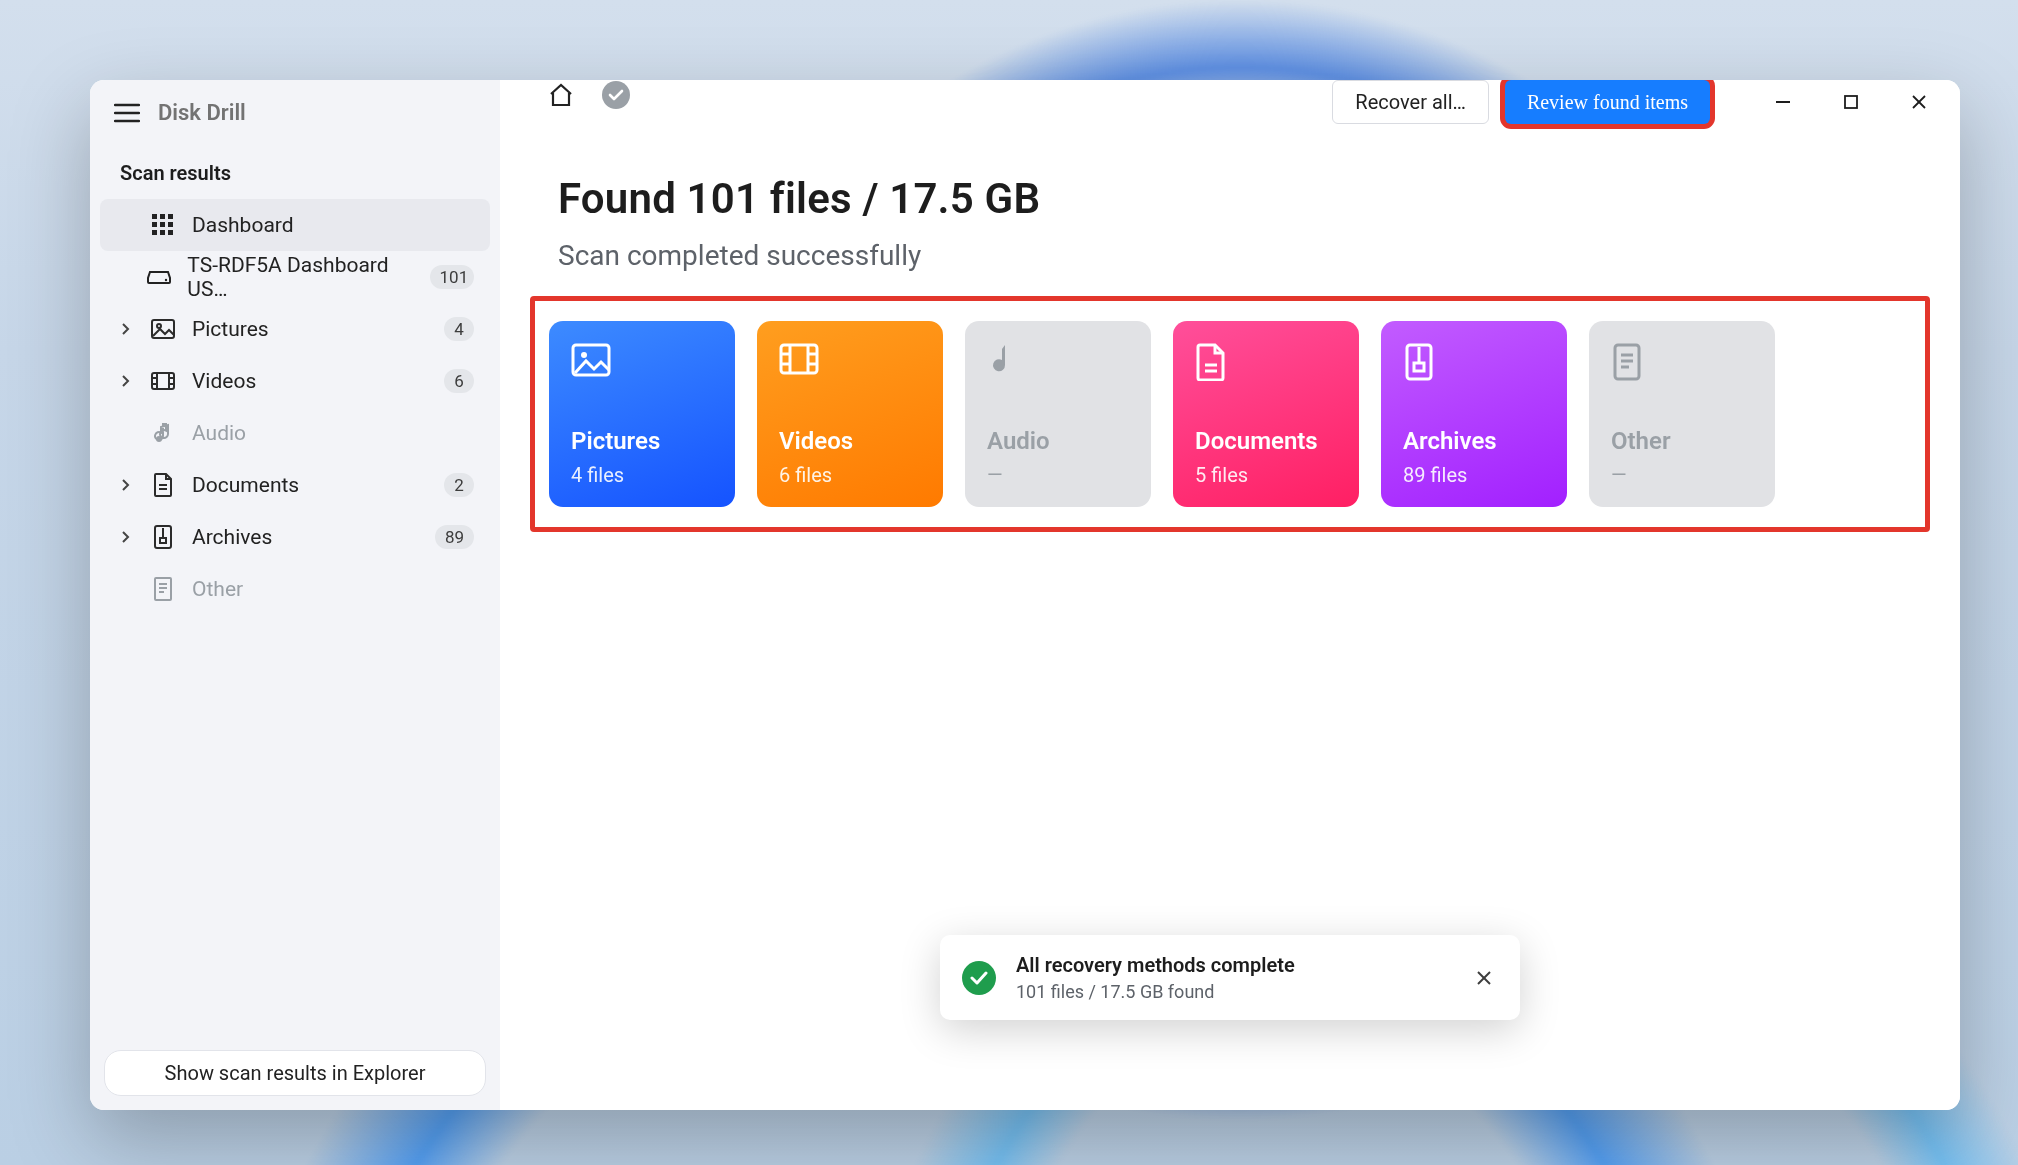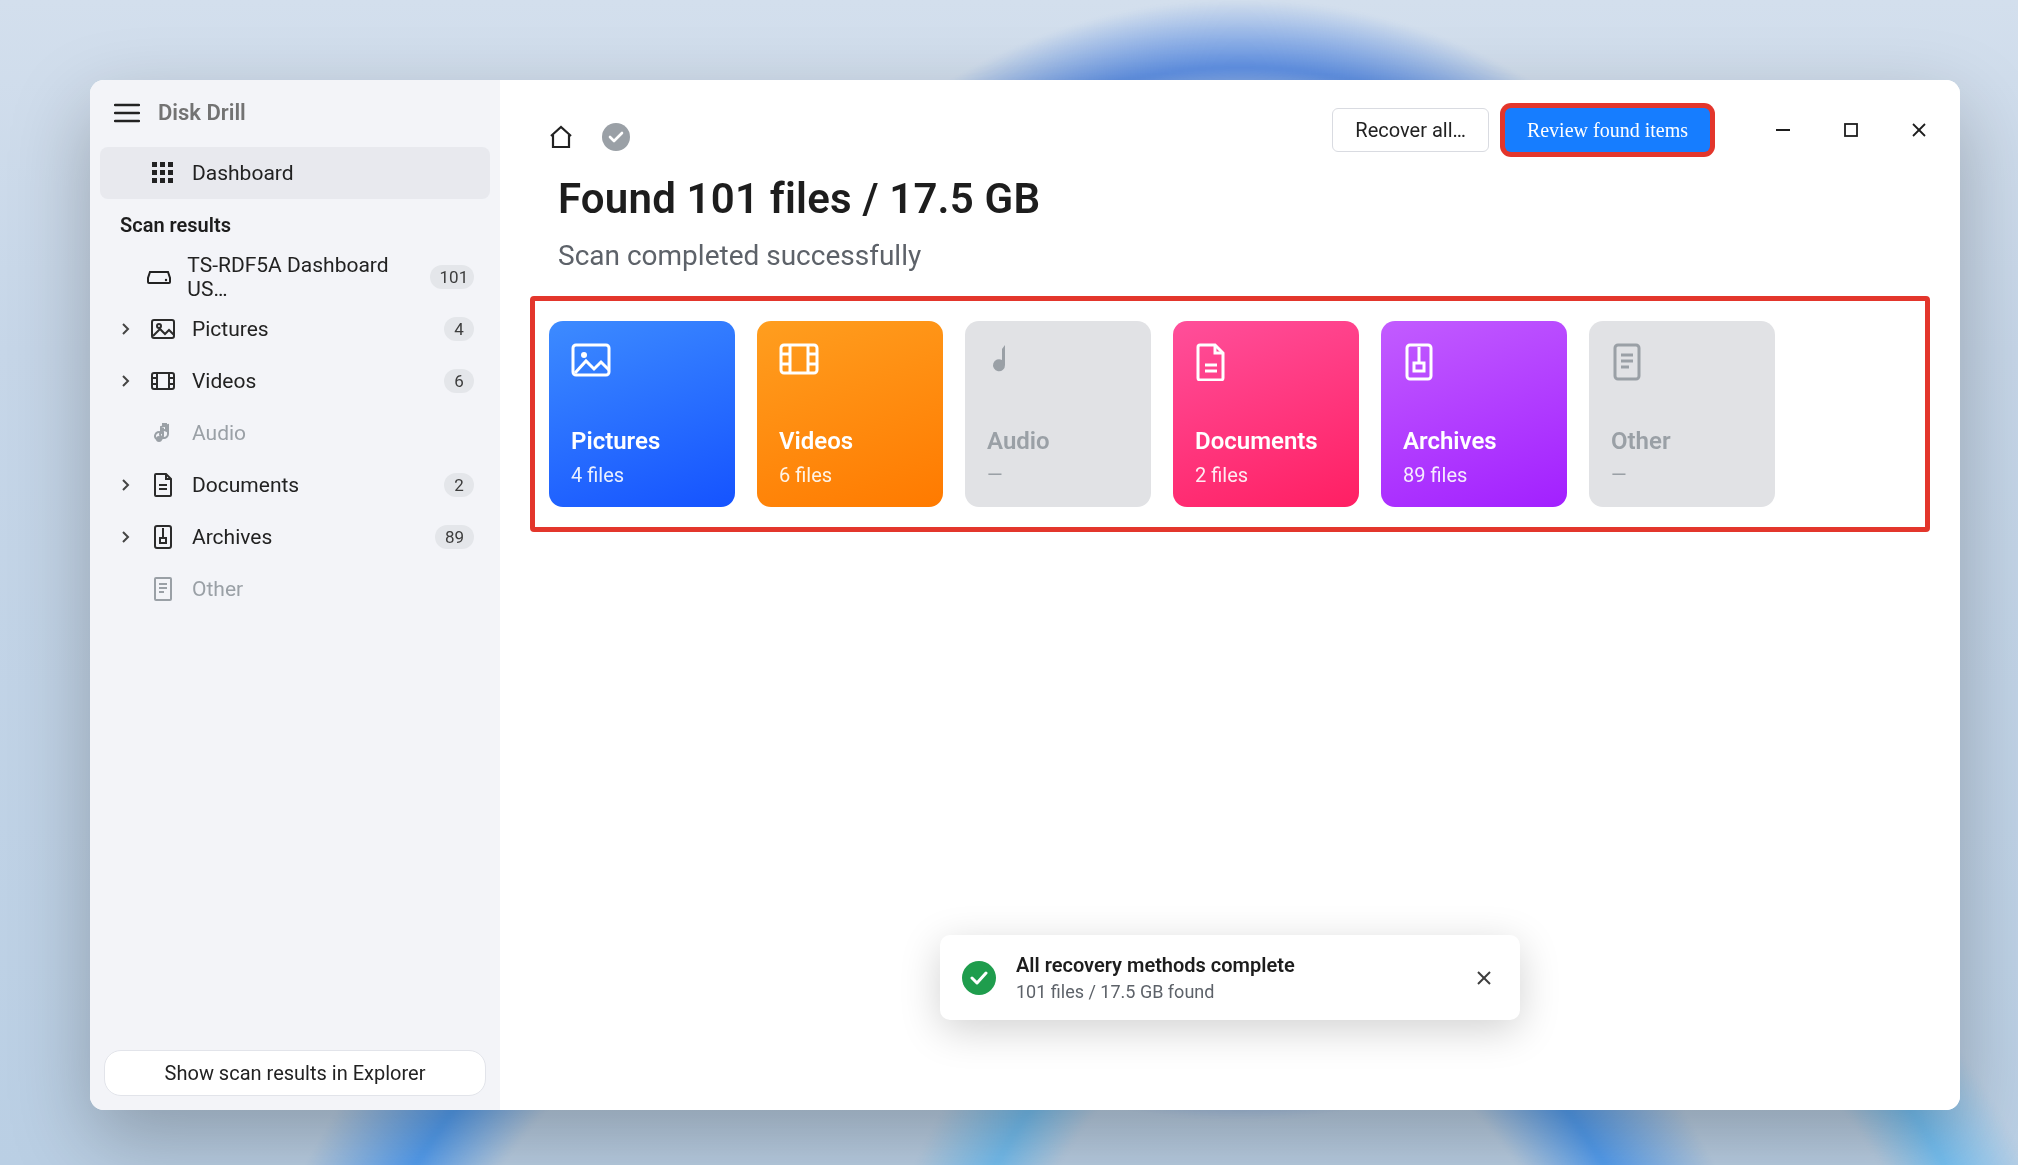--- a/index.html
+++ b/index.html
@@ -37,21 +37,21 @@
   .row .chev { width:18px; display:flex; justify-content:center; color:#444; }
   .row.muted { color:#9aa0a6; }
   .row.muted .row-icon { color:#9aa0a6; }
   .row .row-icon { width:26px; display:flex; justify-content:center; color:#2b2b2b; }
   .count { background:#e4e6ea; color:#3d3d3d; font-size:17px; padding:2px 10px; border-radius:18px; min-width:30px; text-align:center; }
   .sb-footer { padding:14px; }
   .explorer-btn { width:100%; height:46px; background:#fff; border:1px solid #e2e4ea; border-radius:17px; font-size:20px; color:#222; cursor:pointer; }
 
   
   .main { flex:1; background:#fff; position:relative; display:flex; flex-direction:column; }
-  .topbar { height:72px; display:flex; align-items:flex-end; padding:0 24px 0 46px; gap:18px; }
+  .topbar { height:72px; display:flex; align-items:flex-start; padding:0 24px 0 46px; gap:18px; }
   .tb-left { display:flex; align-items:center; gap:26px; }
   .tb-left .icon-btn { width:30px; height:30px; display:flex; align-items:center; justify-content:center; color:#2b2b2b; cursor:pointer; }
   .check-badge { width:28px; height:28px; border-radius:50%; background:#9aa0a6; display:flex; align-items:center; justify-content:center; color:#fff; font-size:16px; }
   .tb-right { margin-left:auto; display:flex; align-items:center; gap:16px; }
   .btn { height:44px; padding:0 22px; border-radius:6px; font-size:20px; cursor:pointer; border:1px solid transparent; }
   .btn-plain { background:#fff; border-color:#d9dbe1; color:#222; }
   .btn-primary { background:#167dff; color:#fff; border:none; }
   .btn-primary.highlight { box-shadow:0 0 0 5px #e3362c; margin-right:12px;font-family:Liberation Serif, serif; }
   .winctl { display:flex; align-items:center; gap:34px; margin-left:28px; }
   .winctl div { width:34px; height:34px; display:flex; align-items:center; justify-content:center; color:#1d1d1d; cursor:pointer; }
@@ -98,42 +98,42 @@
               <line x1="1" y1="2" x2="25" y2="2"></line>
               <line x1="1" y1="10" x2="25" y2="10"></line>
               <line x1="1" y1="18" x2="25" y2="18"></line>
             </g>
           </svg>
       </div>
       <div class="app-title">Disk Drill</div>
     </div>
 
     <div class="sb-body">
+      <div class="row section">
+        <span>Scan results</span>
+      </div>
+
       <div class="row selected">
         <span class="chev"></span>
         <span class="row-icon">
           <svg width="22" height="22" viewBox="0 0 22 22" fill="#222">
               <rect x="0" y="0" width="5" height="5"></rect>
               <rect x="8" y="0" width="5" height="5"></rect>
               <rect x="16" y="0" width="5" height="5"></rect>
               <rect x="0" y="8" width="5" height="5"></rect>
               <rect x="8" y="8" width="5" height="5"></rect>
               <rect x="16" y="8" width="5" height="5"></rect>
               <rect x="0" y="16" width="5" height="5"></rect>
               <rect x="8" y="16" width="5" height="5"></rect>
               <rect x="16" y="16" width="5" height="5"></rect>
             </svg>
         </span>
         <span>Dashboard</span>
       </div>
 
-      <div class="row section">
-        <span>Scan results</span>
-      </div>
-
       <div class="row">
         <span class="chev"></span>
         <span class="row-icon">
           <svg width="24" height="16" viewBox="0 0 24 16" fill="none" stroke="#222" stroke-width="2">
               <path d="M3 3 h18 l2 6 v4 a1 1 0 0 1-1 1 H2 a1 1 0 0 1-1-1 v-4 z"></path>
               <circle cx="19" cy="11" r="1.2" fill="#222" stroke="none"></circle>
             </svg>
         </span>
         <span>TS-RDF5A Dashboard US…</span>
         <span class="spacer"></span>
@@ -322,21 +322,21 @@
             <div class="c-sub">—</div>
           </div>
           <div class="card c-docs">
             <div class="c-icon"><svg width="32" height="38" viewBox="0 0 32 38" fill="none" stroke="#fff" stroke-width="3">
                 <path d="M5 2 h15 l8 8 v25 a2 2 0 0 1-2 2 H5 a2 2 0 0 1-2-2 V4 a2 2 0 0 1 2-2z"></path>
                 <path d="M20 2 v8 h8"></path>
                 <line x1="10" y1="22" x2="22" y2="22"></line>
                 <line x1="10" y1="28" x2="22" y2="28"></line>
               </svg></div>
             <div class="c-title">Documents</div>
-            <div class="c-sub">2 files</div>
+            <div class="c-sub">5 files</div>
           </div>
           <div class="card c-arch">
             <div class="c-icon"><svg width="32" height="38" viewBox="0 0 32 38" fill="none" stroke="#fff" stroke-width="3">
                 <rect x="4" y="2" width="24" height="34" rx="3"></rect>
                 <line x1="16" y1="4" x2="16" y2="20"></line>
                 <rect x="11" y="20" width="10" height="8"></rect>
               </svg></div>
             <div class="c-title">Archives</div>
             <div class="c-sub">89 files</div>
           </div>

